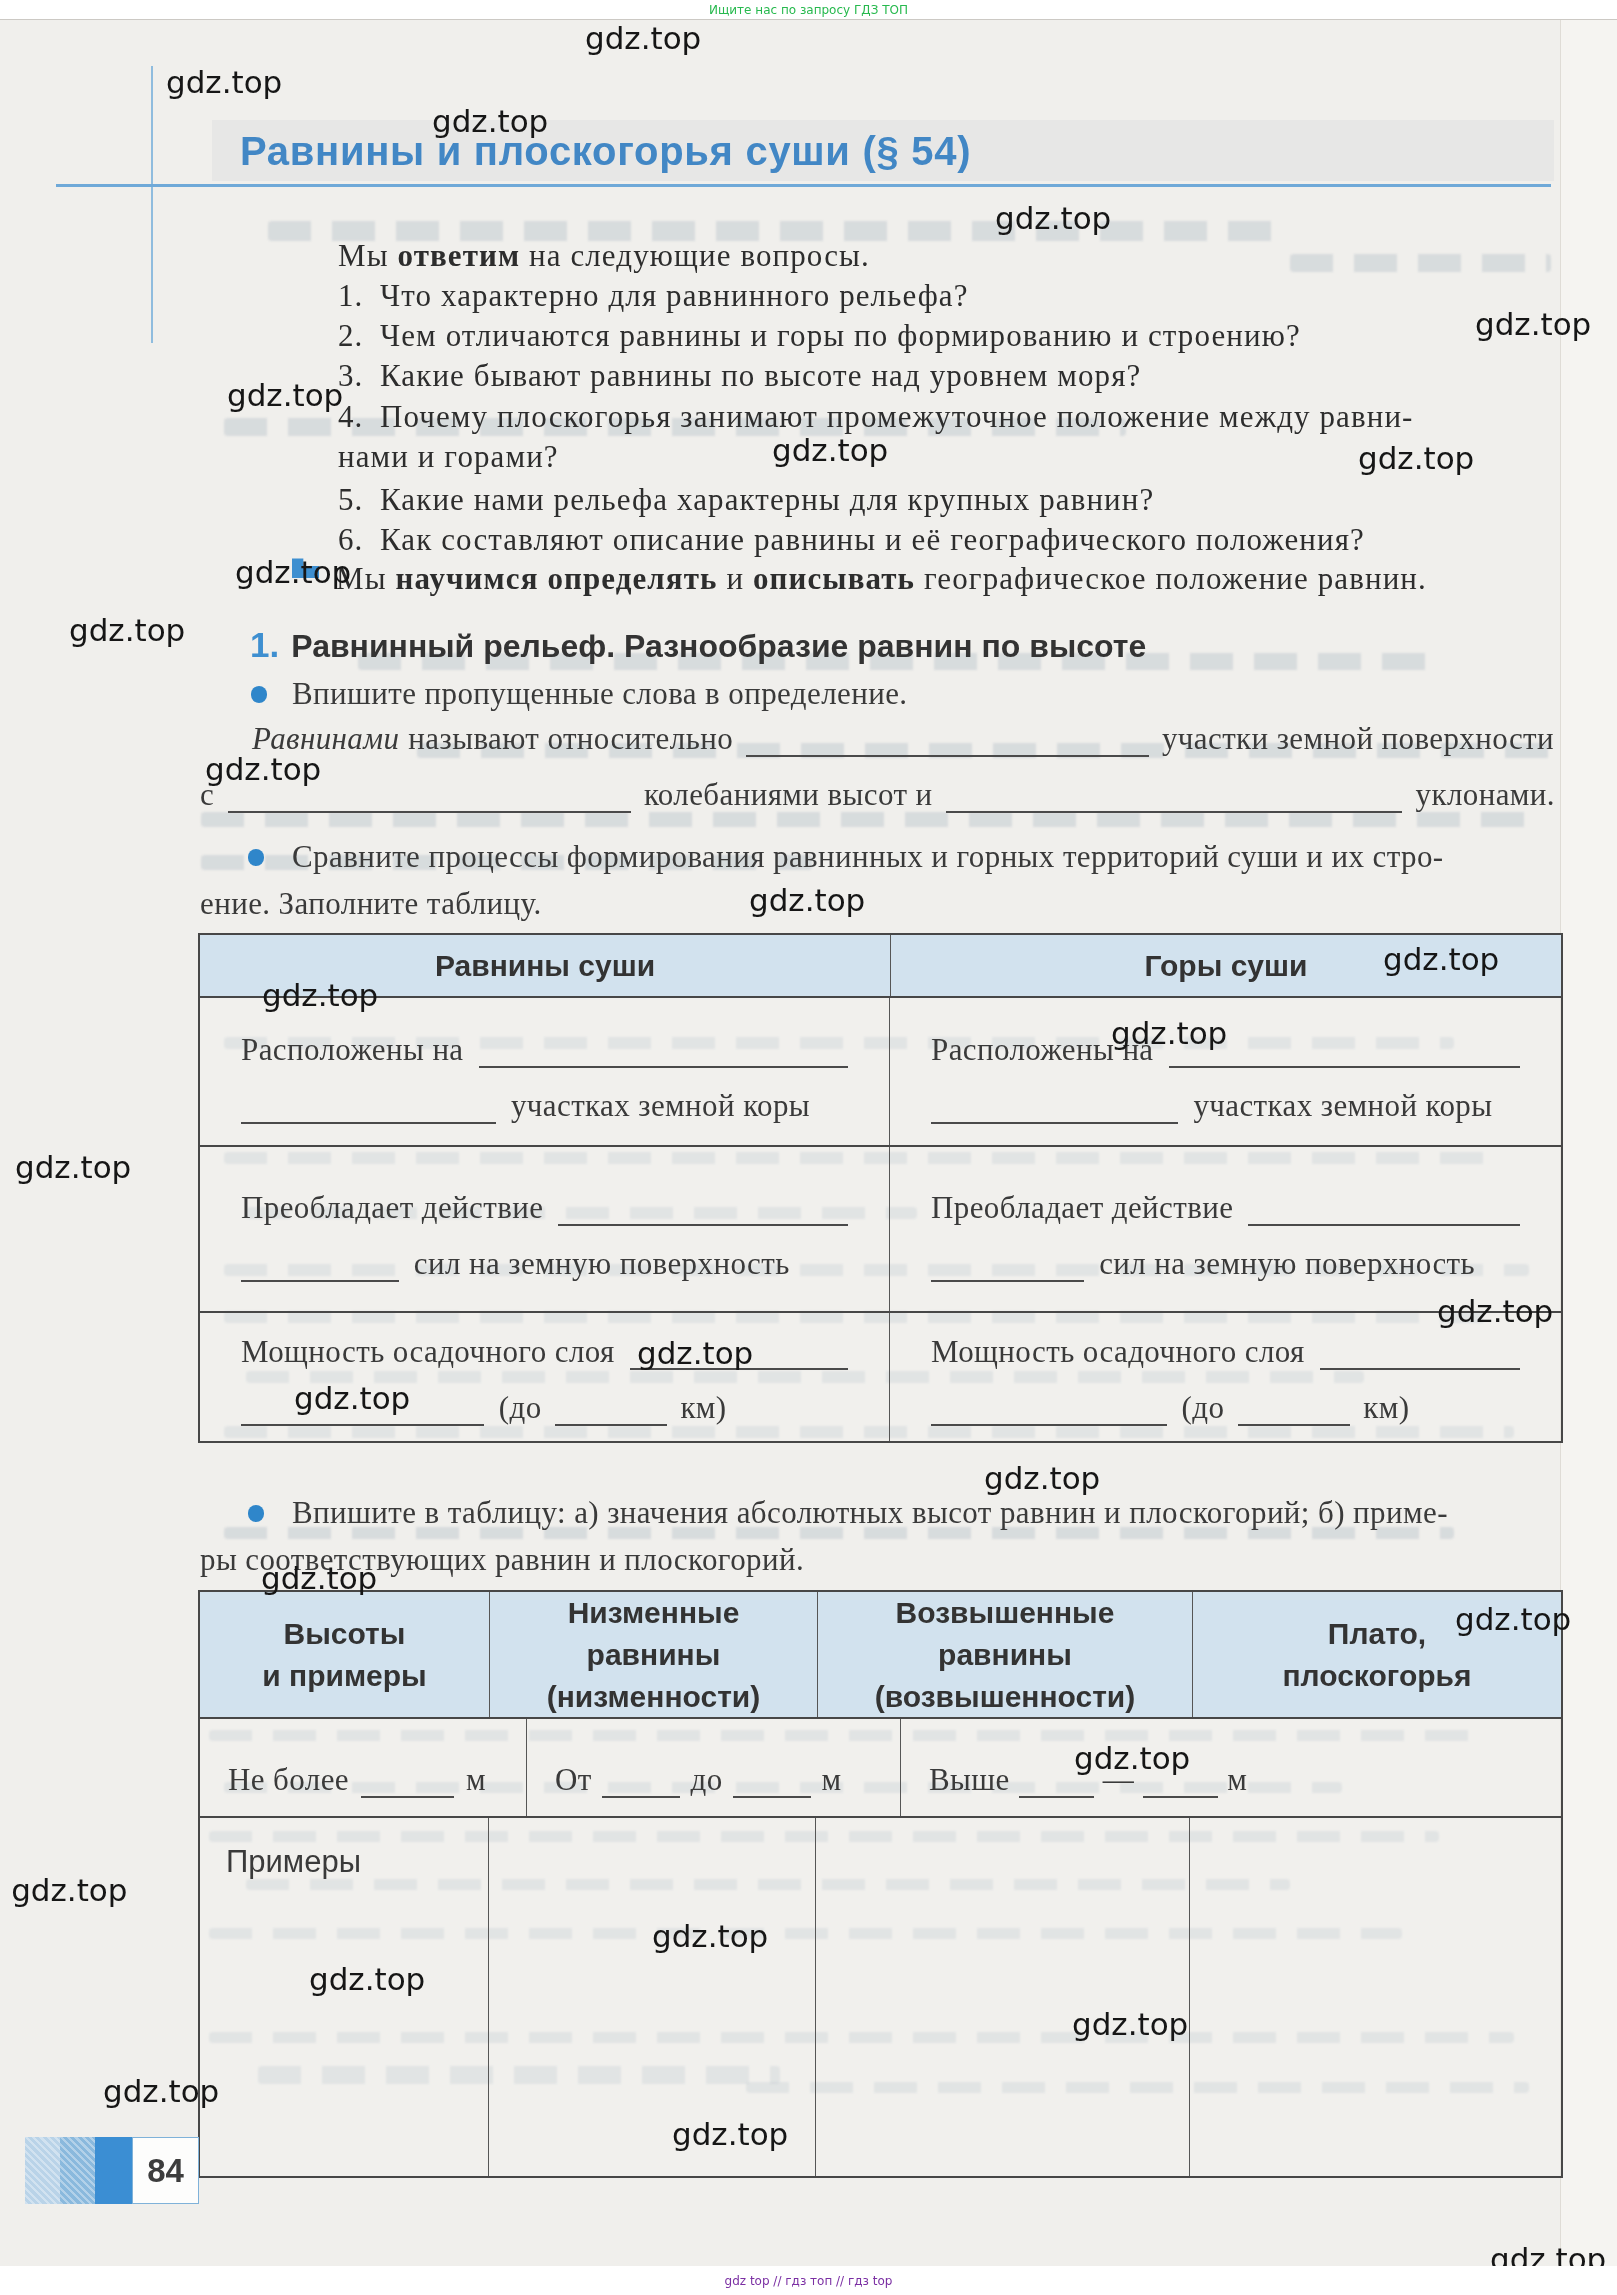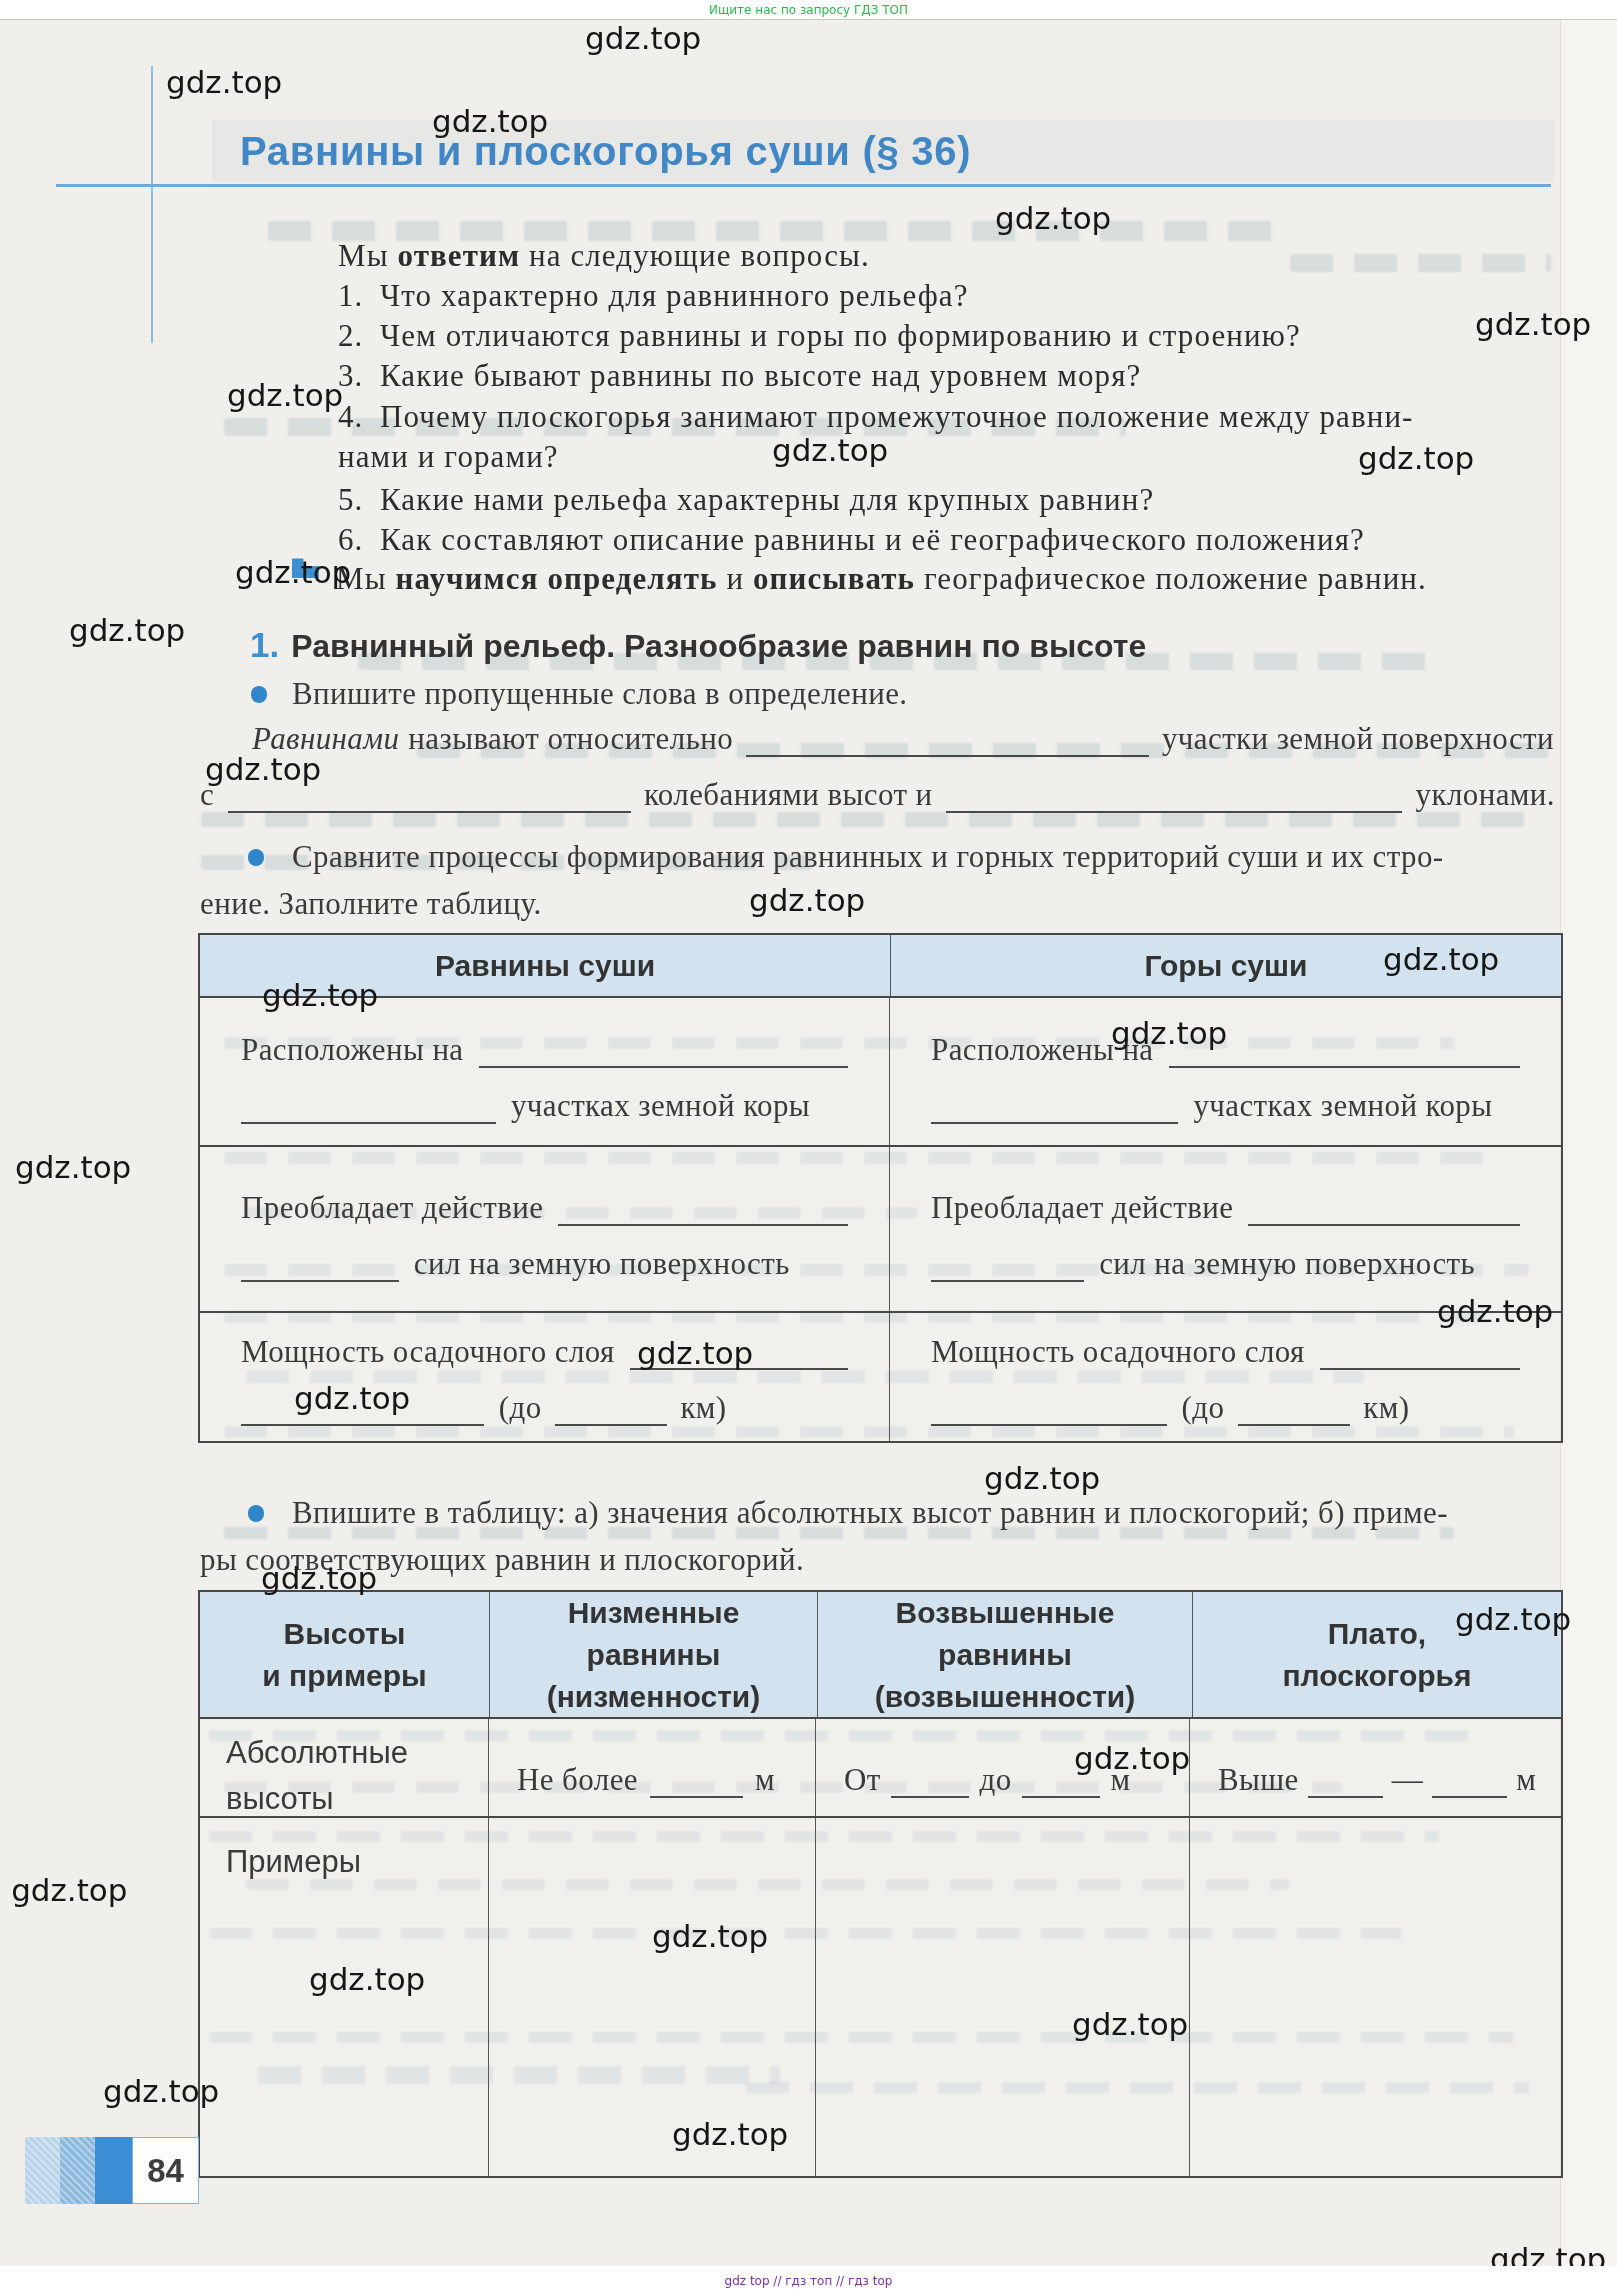--- a/index.html
+++ b/index.html
@@ -116,21 +116,21 @@
       <div class="smudge" style="left: 209px; top: 1908px; width: 1193px; height: 10.4px;"></div>
       <div class="smudge" style="left: 209px; top: 2012px; width: 1305px; height: 10.4px;"></div>
       <div class="smudge" style="left: 258px; top: 2046px; width: 522px; height: 18px;"></div>
       <div class="smudge" style="left: 746px; top: 2062px; width: 783px; height: 10.4px;"></div>
       <div id="smudges"></div>
 
     <div class="band-title"></div>
     <div class="vline"></div>
     <div class="hline"></div>
 
-    <div class="title">Равнины и плоскогорья суши (§ 36)</div>
+    <div class="title">Равнины и плоскогорья суши (§ 54)</div>
 
     <div class="lead serif">
       <span>Мы </span><b>ответим</b><span> на следующие вопросы.</span>
     </div>
 
     <div class="qline serif" style="top:258px"><span class="qnum">1.</span><span>Что характерно для равнинного рельефа?</span></div>
     <div class="qline serif" style="top:298px"><span class="qnum">2.</span><span>Чем отличаются равнины и горы по формированию и строению?</span></div>
     <div class="qline serif" style="top:338px"><span class="qnum">3.</span><span>Какие бывают равнины по высоте над уровнем моря?</span></div>
     <div class="qline serif" style="top:379px"><span class="qnum">4.</span><span>Почему плоскогорья занимают промежуточное положение между равни-</span></div>
     <div class="qline serif" style="top:419px"><span class="qnum"></span><span>нами и горами?</span></div>
@@ -255,24 +255,20 @@
         <div class="hc c2">Низменные
 равнины
 (низменности)</div>
         <div class="hc c3">Возвышенные
 равнины
 (возвышенности)</div>
         <div class="hc c4">Плато,
 плоскогорья</div>
       </div>
       <div class="trow" style="height:97px">
-        <div class="tcell c1">
-            <div class="lbl">Абсолютные
-высоты</div>
-          </div>
         <div class="tcell c2">
           <div class="vals sans">
               <span>Не более</span>
               <span class="blank" style="width:93px;margin:0 12px"></span>
               <span>м</span>
             </div>
         </div>
         <div class="tcell c3">
           <div class="vals sans">
               <span>От</span>

